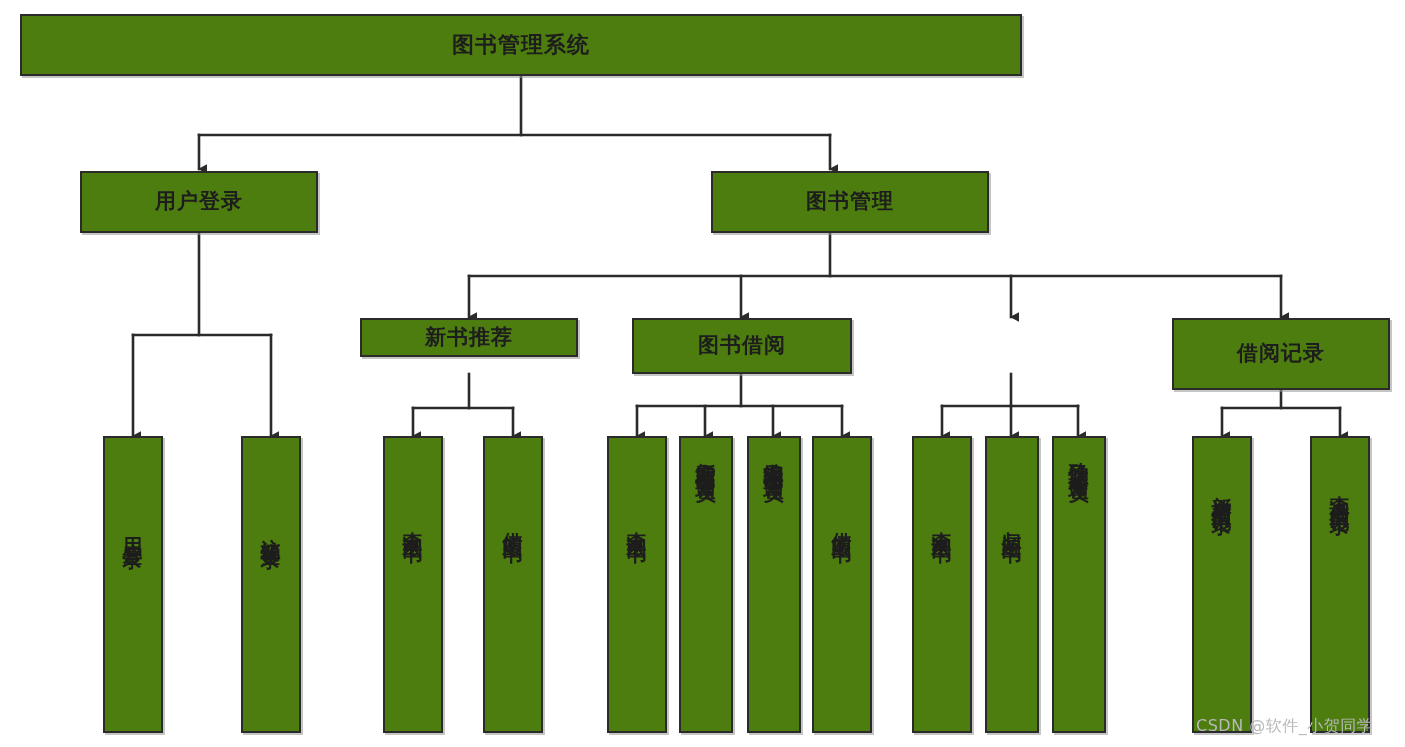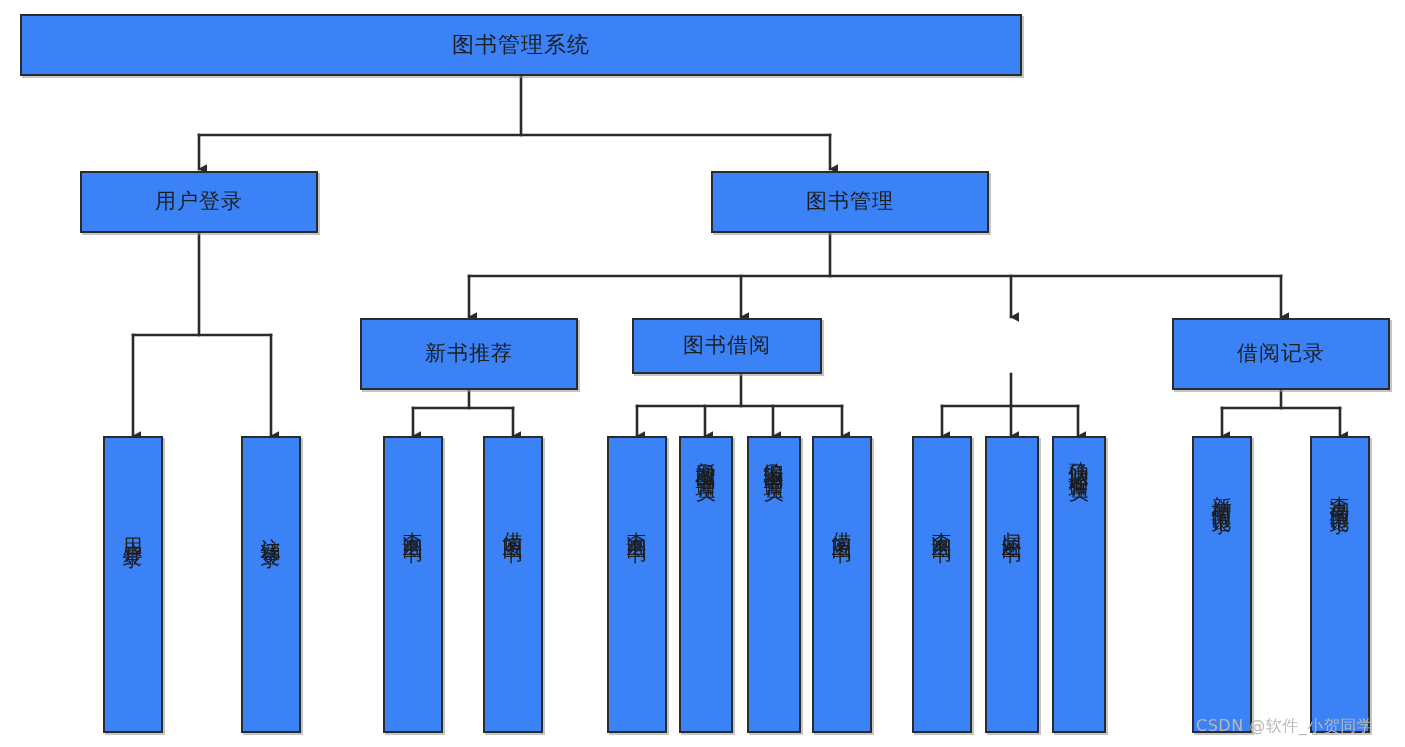--- a/index.html
+++ b/index.html
@@ -20,26 +20,27 @@
     left: 0;
     top: 0;
     width: 1405px;
     height: 747px;
     pointer-events: none;
   }
   .node {
     position: absolute;
     box-sizing: border-box;
     border: 2.5px solid #2b2b2b;
-    background: #3b82f6;
+    background: #4d7c0f;
     display: flex;
     align-items: center;
     justify-content: center;
     color: #1d1d1d;
     box-shadow: 2px 2px 0 rgba(150,150,150,0.55);
+    font-weight: bold;
   }
   .node.horiz {
     font-size: 21px;
     letter-spacing: 1px;
     line-height: 1.1;
   }
   .node.root {
     font-size: 22px;
   }
   .node.leaf {
@@ -124,24 +125,24 @@
     <span>图书管理系统</span>
   </div>
 
   <div class="node horiz" style="left:80px; top:171px; width:238px; height:62px;">
     <span>用户登录</span>
   </div>
   <div class="node horiz" style="left:711px; top:171px; width:278px; height:62px;">
     <span>图书管理</span>
   </div>
 
-  <div class="node horiz" style="left:360px; top:318px; width:218px; height:72px;">
+  <div class="node horiz" style="left:360px; top:318px; width:218px; height:39px;">
     <span>新书推荐</span>
   </div>
-  <div class="node horiz" style="left:632px; top:318px; width:190px; height:56px;">
+  <div class="node horiz" style="left:632px; top:318px; width:220px; height:56px;">
     <span>图书借阅</span>
   </div>
   <div class="node horiz" style="left:1172px; top:318px; width:218px; height:72px;">
     <span>借阅记录</span>
   </div>
 
   <div class="node leaf" style="left:103px; top:436px; width:60px; height:297px;">
     <span class="vtext" style="margin-top:84px;">用户登录</span>
   </div>
   <div class="node leaf" style="left:241px; top:436px; width:60px; height:297px;">

